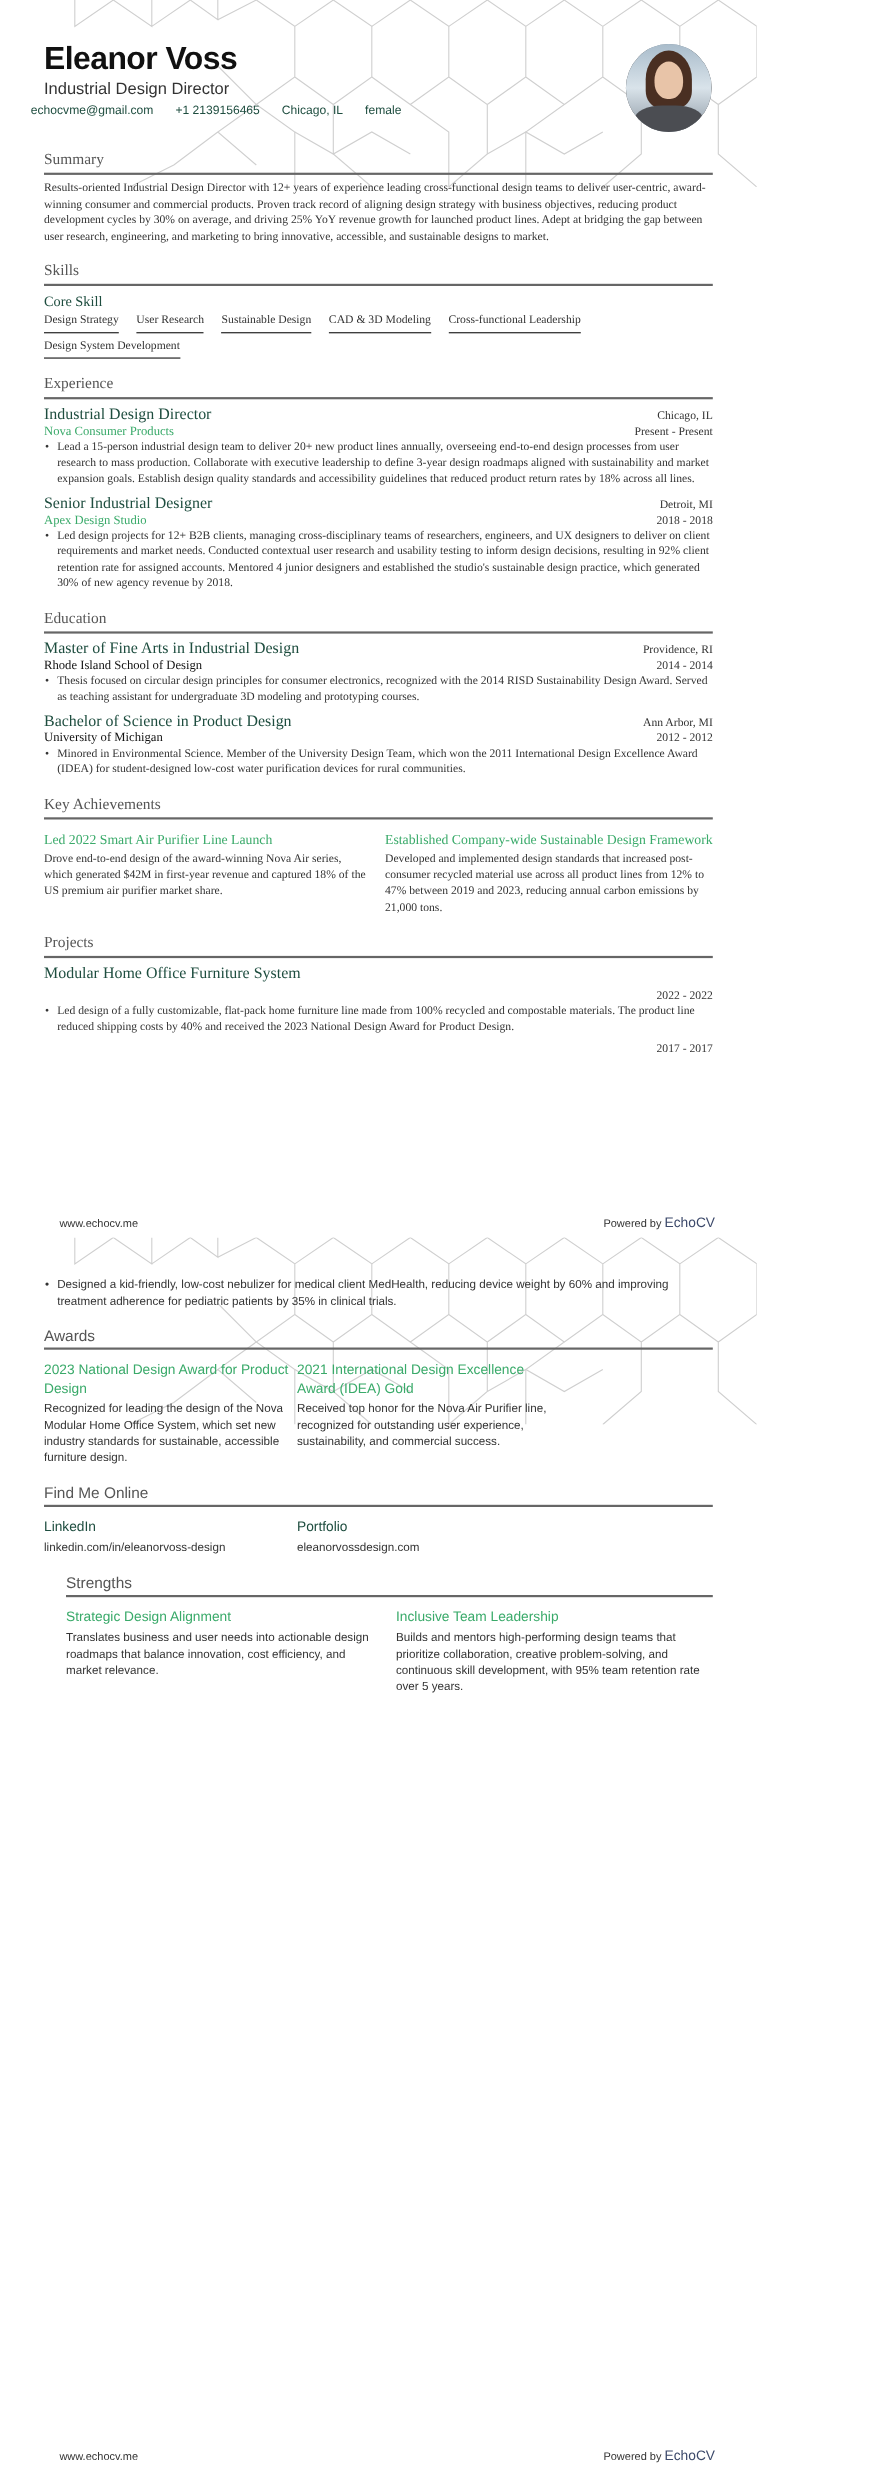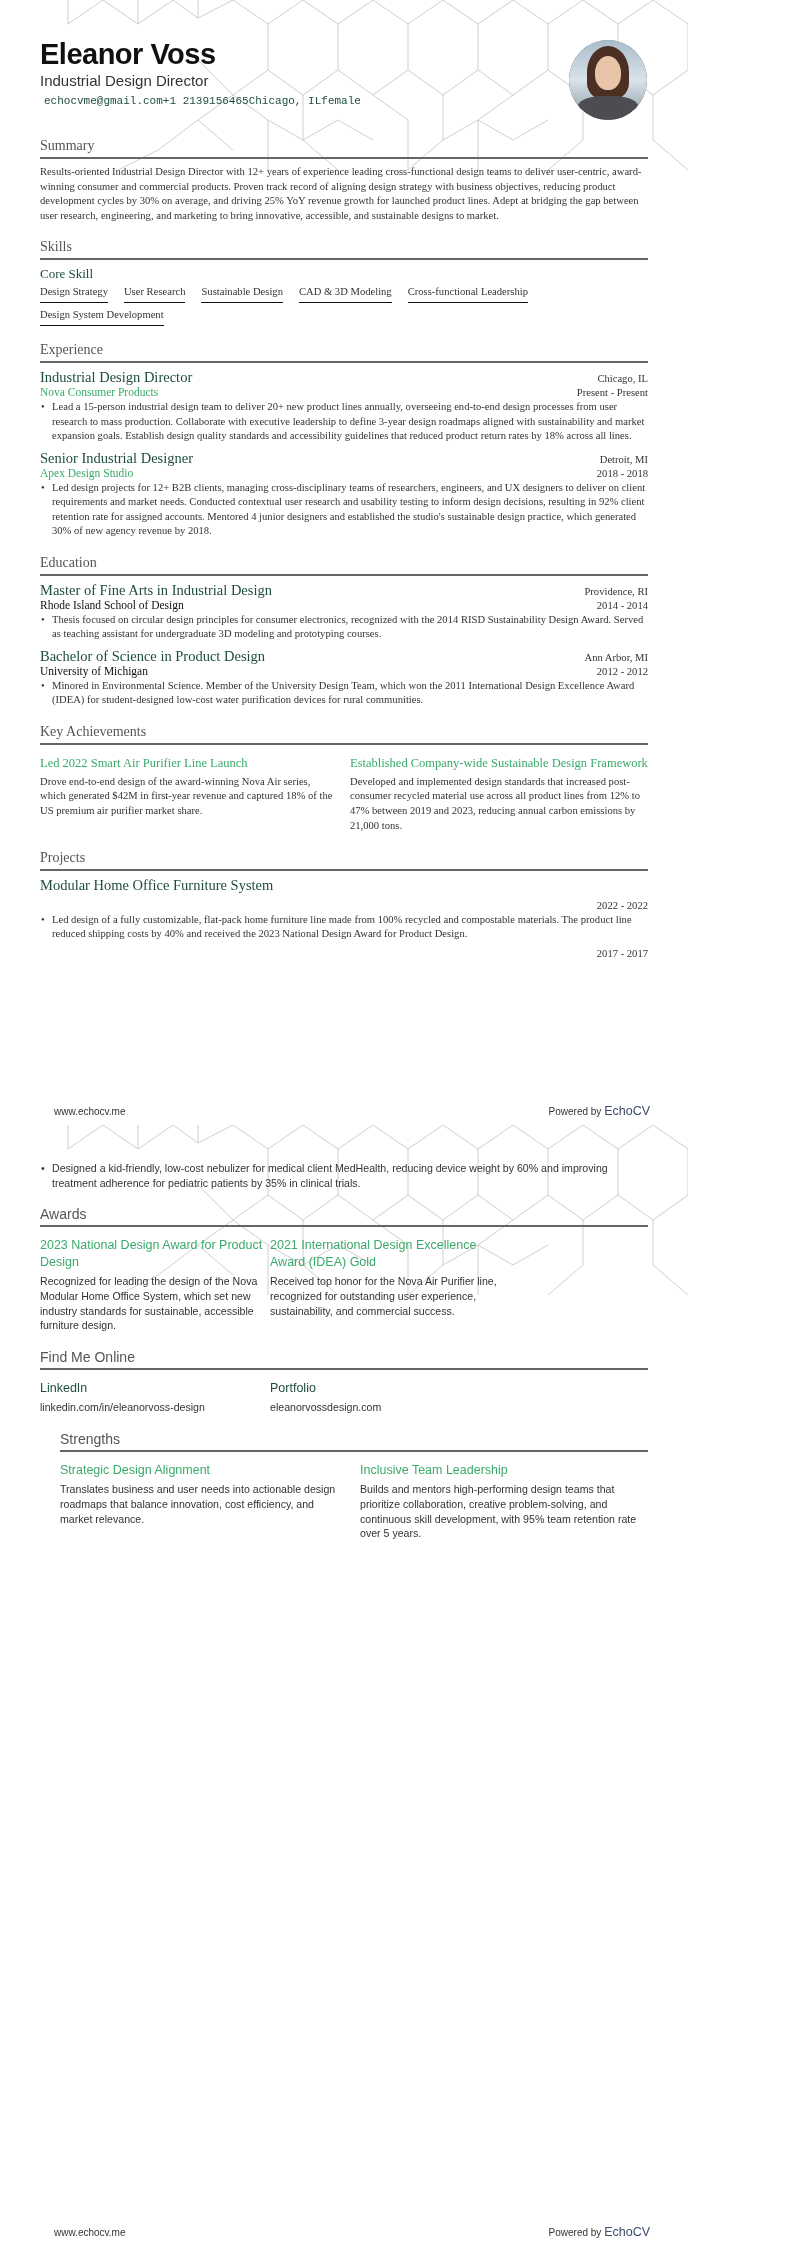--- a/index.html
+++ b/index.html
@@ -37,23 +37,23 @@
     .header { position: relative; height: 130px; }
     .name {
       position: absolute; left: 40px; top: 38px;
       font-size: 29px; font-weight: bold; color: #111; letter-spacing: -0.5px;
     }
     .title {
       position: absolute; left: 40px; top: 72px;
       font-size: 15px; color: #333;
     }
     .contacts {
-      position: absolute; left: 44px; top: 95px;
+      position: absolute; left: 28px; top: 95px;
       font-size: 11px; color: #1e4d3f;
-      display: flex; gap: 0; font-family: Liberation Mono, monospace;
+      display: flex; gap: 20px;
     }
     .photo {
       position: absolute; right: 41px; top: 40px;
       width: 78px; height: 80px; border-radius: 50%;
       background: radial-gradient(ellipse at 50% 45%, #e9c6ad 0 18%, #5a3c2c 19% 36%, #7a8a98 37% 60%, #3f4145 61% 100%);
       overflow: hidden;
       z-index: 2;
     }
     .photo .face {
       position: absolute; left: 26px; top: 16px; width: 26px; height: 34px;

